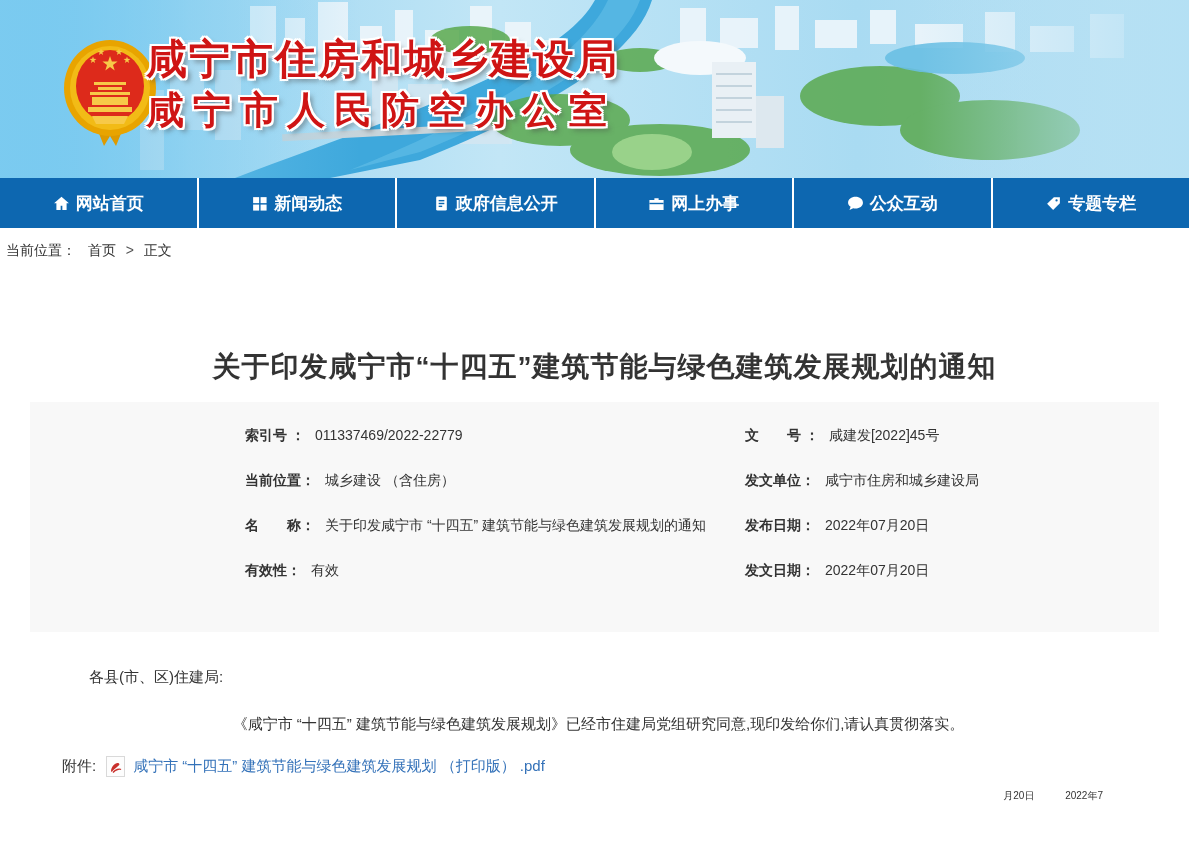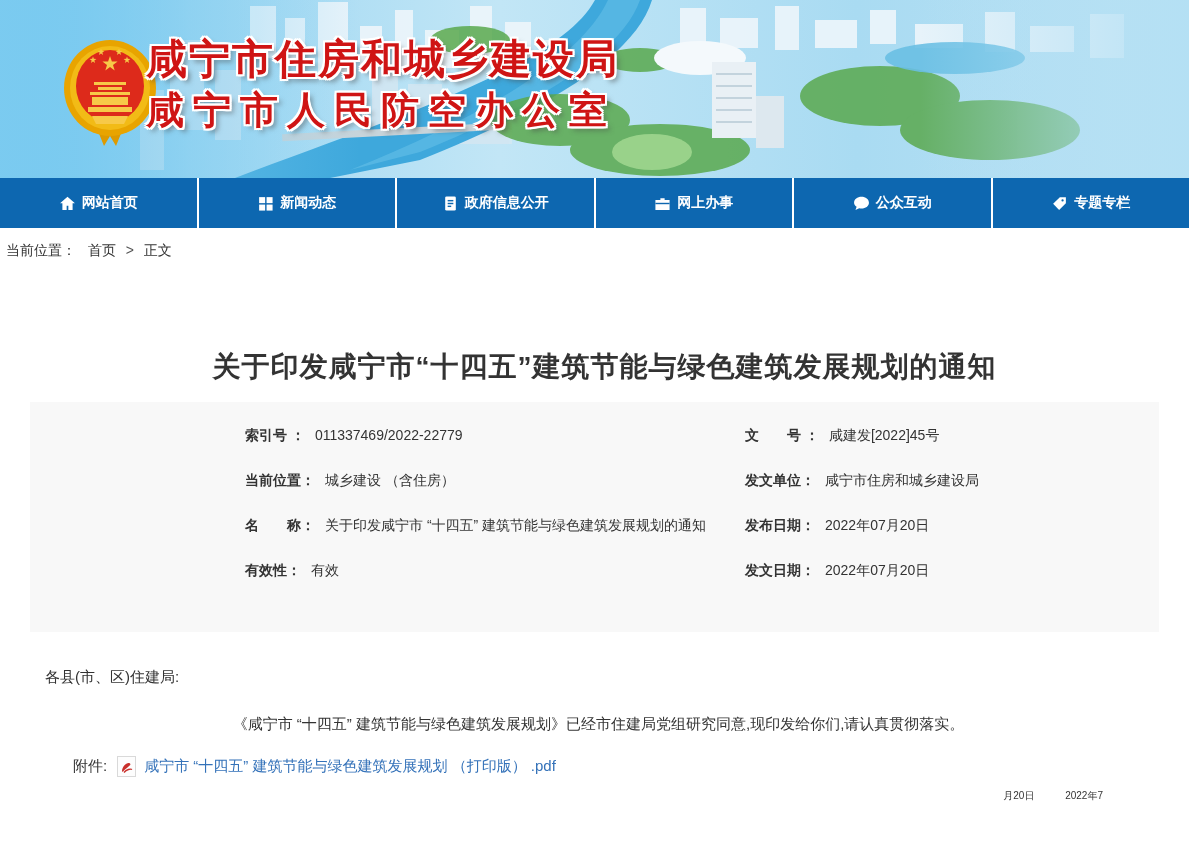--- a/index.html
+++ b/index.html
@@ -40,21 +40,21 @@
   .navbar {
     display: flex;
     width: 1189px; height: 50px;
     background: #0d67b0;
   }
   .nav-item {
     flex: 1 1 0;
     display: flex; align-items: center; justify-content: center;
     gap: 6px;
     color: #fff;
-    font-size: 14px; font-weight: bold;
+    font-size: 17px; font-weight: bold;
     text-decoration: none;
     border-right: 2px solid #ffffff;
     cursor: pointer;
   }
   .nav-item:last-child { border-right: none; border-radius: 20px; }
   .nav-icon { width: 17px; height: 17px; display: inline-flex; }
   .nav-icon svg { width: 100%; height: 100%; }
 
   
   .breadcrumb {
@@ -94,24 +94,24 @@
   }
   .meta-label { font-weight: bold; color: #333; margin-right: 10px; }
   .meta-value { color: #333; }
 
   
   .doc-body {
     margin: 34px 60px 0 45px;
     font-size: 15px;
     color: #333;
   }
-  .doc-salutation { line-height: 21px; }
+  .doc-salutation { line-height: 21px; margin-left: 44px; }
   .doc-paragraph  { line-height: 21px; margin-top: 26px; margin-left: 8px; text-indent: 1em; text-align: center; }
   .doc-attachment {
-    margin-top: 21px; margin-left: 28px;
+    margin-top: 21px; margin-left: 17px;
     display: flex; align-items: center;
     line-height: 22px;
   }
   .attachment-label { margin-right: 10px; }
   .pdf-icon {
     width: 19px; height: 21px;
     border: 1px solid #d9d9d9;
     background: #fdfdfd;
     display: inline-flex; align-items: center; justify-content: center;
     margin-right: 8px;

